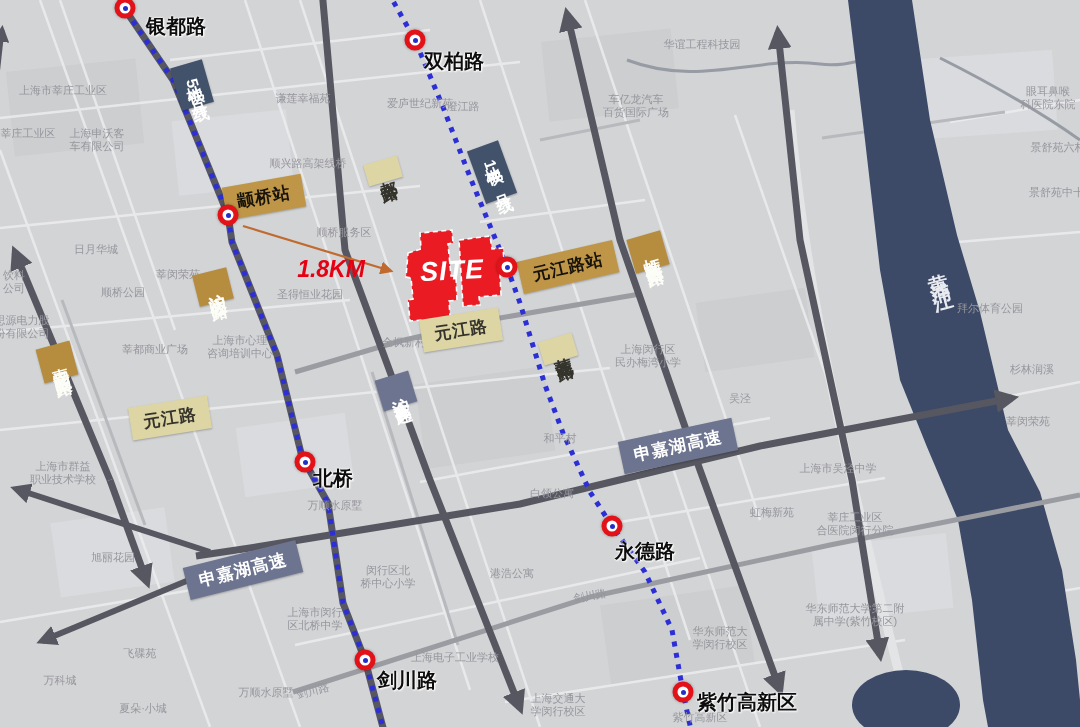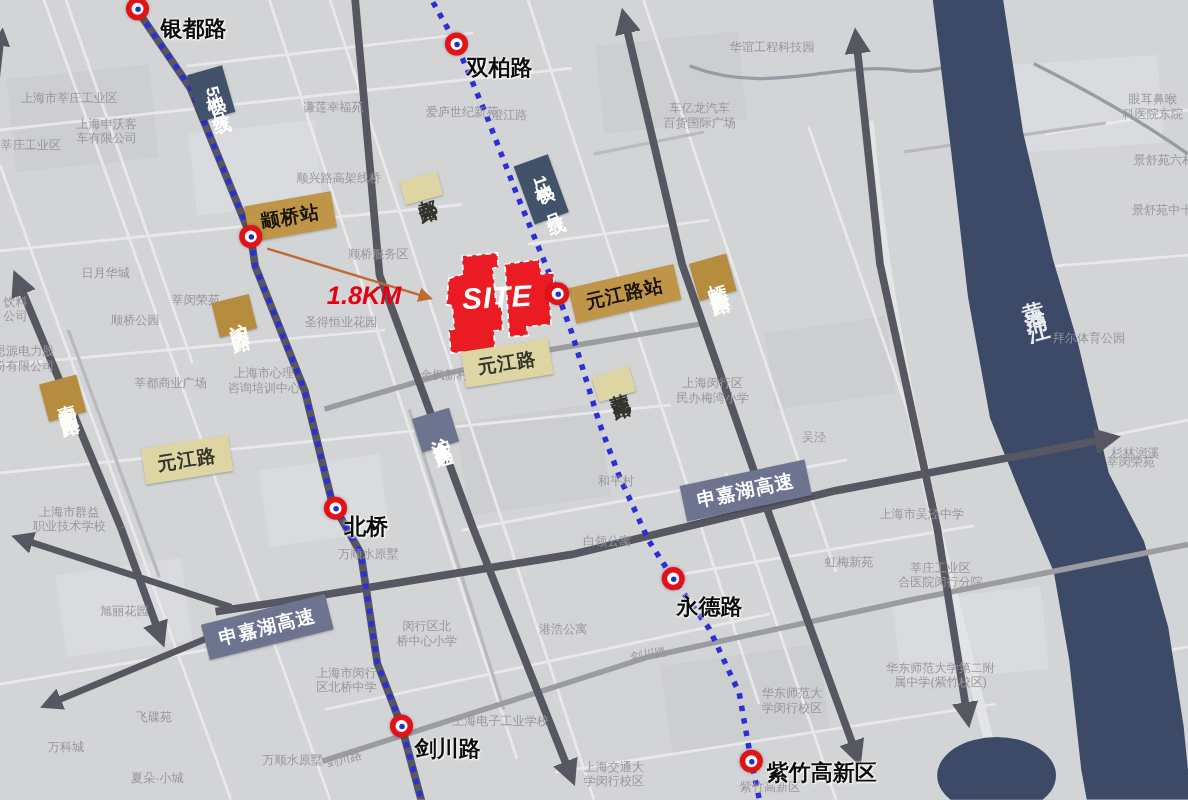--- a/index.html
+++ b/index.html
@@ -139,21 +139,21 @@
       <polygon points="408,253 421,249 420,233 452,230 453,243 448,244 451,276 456,276 457,300 449,301
                        451,331 424,334 422,320 410,321 408,300 413,299 411,278 406,277"></polygon>
       <polygon points="459,240 490,236 492,249 503,248 505,274 500,275 501,295 479,297 480,305 463,306"></polygon>
     </g>
   </svg>
 
   <div class="layer" id="bg-layer">
       <div class="bg-lbl" style="left: 63px; top: 90px;">
         <div>上海市莘庄工业区</div>
       </div>
-      <div class="bg-lbl" style="left: 97px; top: 120px;">
+      <div class="bg-lbl" style="left: 97px; top: 140px;">
         <div>上海申沃客</div>
         <div>车有限公司</div>
       </div>
       <div class="bg-lbl" style="left: 28px; top: 133px;">
         <div>莘庄工业区</div>
       </div>
       <div class="bg-lbl" style="left: 303px; top: 98px;">
         <div>谦莲幸福苑</div>
       </div>
       <div class="bg-lbl" style="left: 420px; top: 103px;">
@@ -291,21 +291,21 @@
       </div>
       <div class="bg-lbl" style="left: 1058px; top: 147px;">
         <div>景舒苑六村</div>
       </div>
       <div class="bg-lbl" style="left: 1062px; top: 192px;">
         <div>景舒苑中十村</div>
       </div>
       <div class="bg-lbl" style="left: 990px; top: 308px;">
         <div>拜尔体育公园</div>
       </div>
-      <div class="bg-lbl" style="left: 1032px; top: 369px; margin-top: 44px;">
+      <div class="bg-lbl" style="left: 1032px; top: 369px;">
         <div>杉林润溪</div>
       </div>
       <div class="bg-lbl" style="left: 1028px; top: 421px;">
         <div>莘闵荣苑</div>
       </div>
     </div>
 
   <div class="boxed navy vert" style="left:192px;top:85px; transform:translate(-50%,-50%) rotate(-16deg)">地铁5号线</div>
   <div class="boxed navy vert" style="left:492px;top:172px;transform:translate(-50%,-50%) rotate(-20deg)">地铁15号线</div>
   <div class="boxed goldW vert" style="left:648px;top:252px;transform:translate(-50%,-50%) rotate(-16deg)">虹梅高架路</div>

